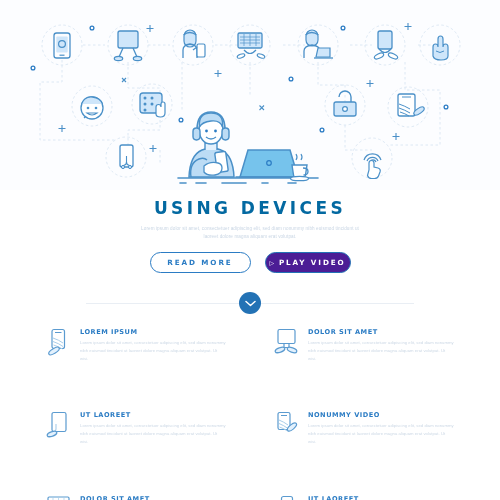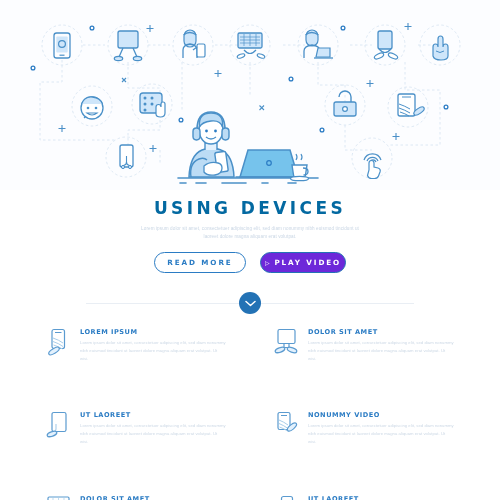--- a/index.html
+++ b/index.html
@@ -47,28 +47,28 @@
     height: 21px;
     border-radius: 11px;
     display: flex; align-items: center; justify-content: center;
     font-size: 7.2px;
     letter-spacing: 1.9px;
     font-weight: bold;
     cursor: pointer;
     font-family: "DejaVu Sans", sans-serif;
   }
   .btn-outline {
-    width: 92px;
+    width: 101px;
     border: 1.4px solid #2b7cc4;
     color: #2b7cc4;
     background: #fff;
   }
   .btn-fill {
     width: 86px;
-    background: #6d28d9;
+    background: #4c1d95;
     color: #fff;
     border: 1.4px solid #2372b5;
   }
   .btn-fill .play-tri { margin-right: 3px; font-size: 6px; }
 
   
   .divider-wrap {
     position: relative;
     margin-top: 19px;
     height: 24px;

